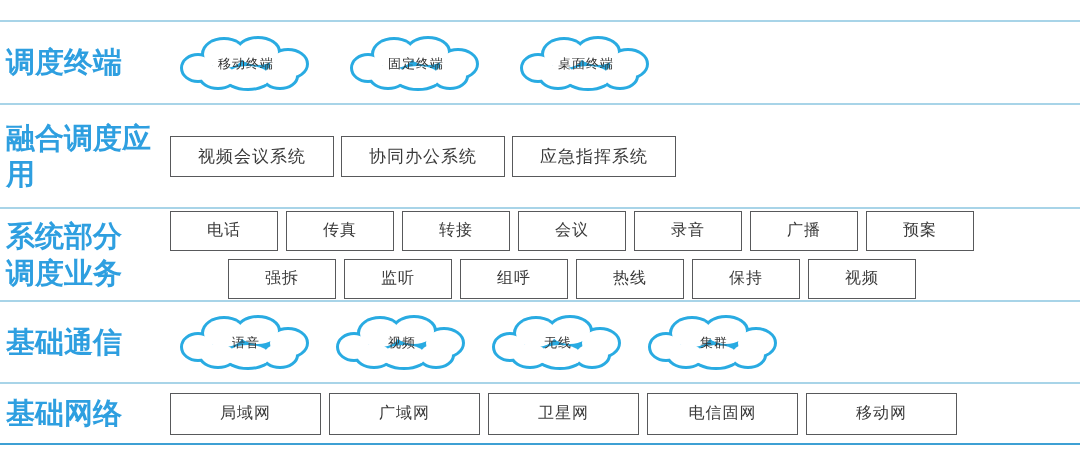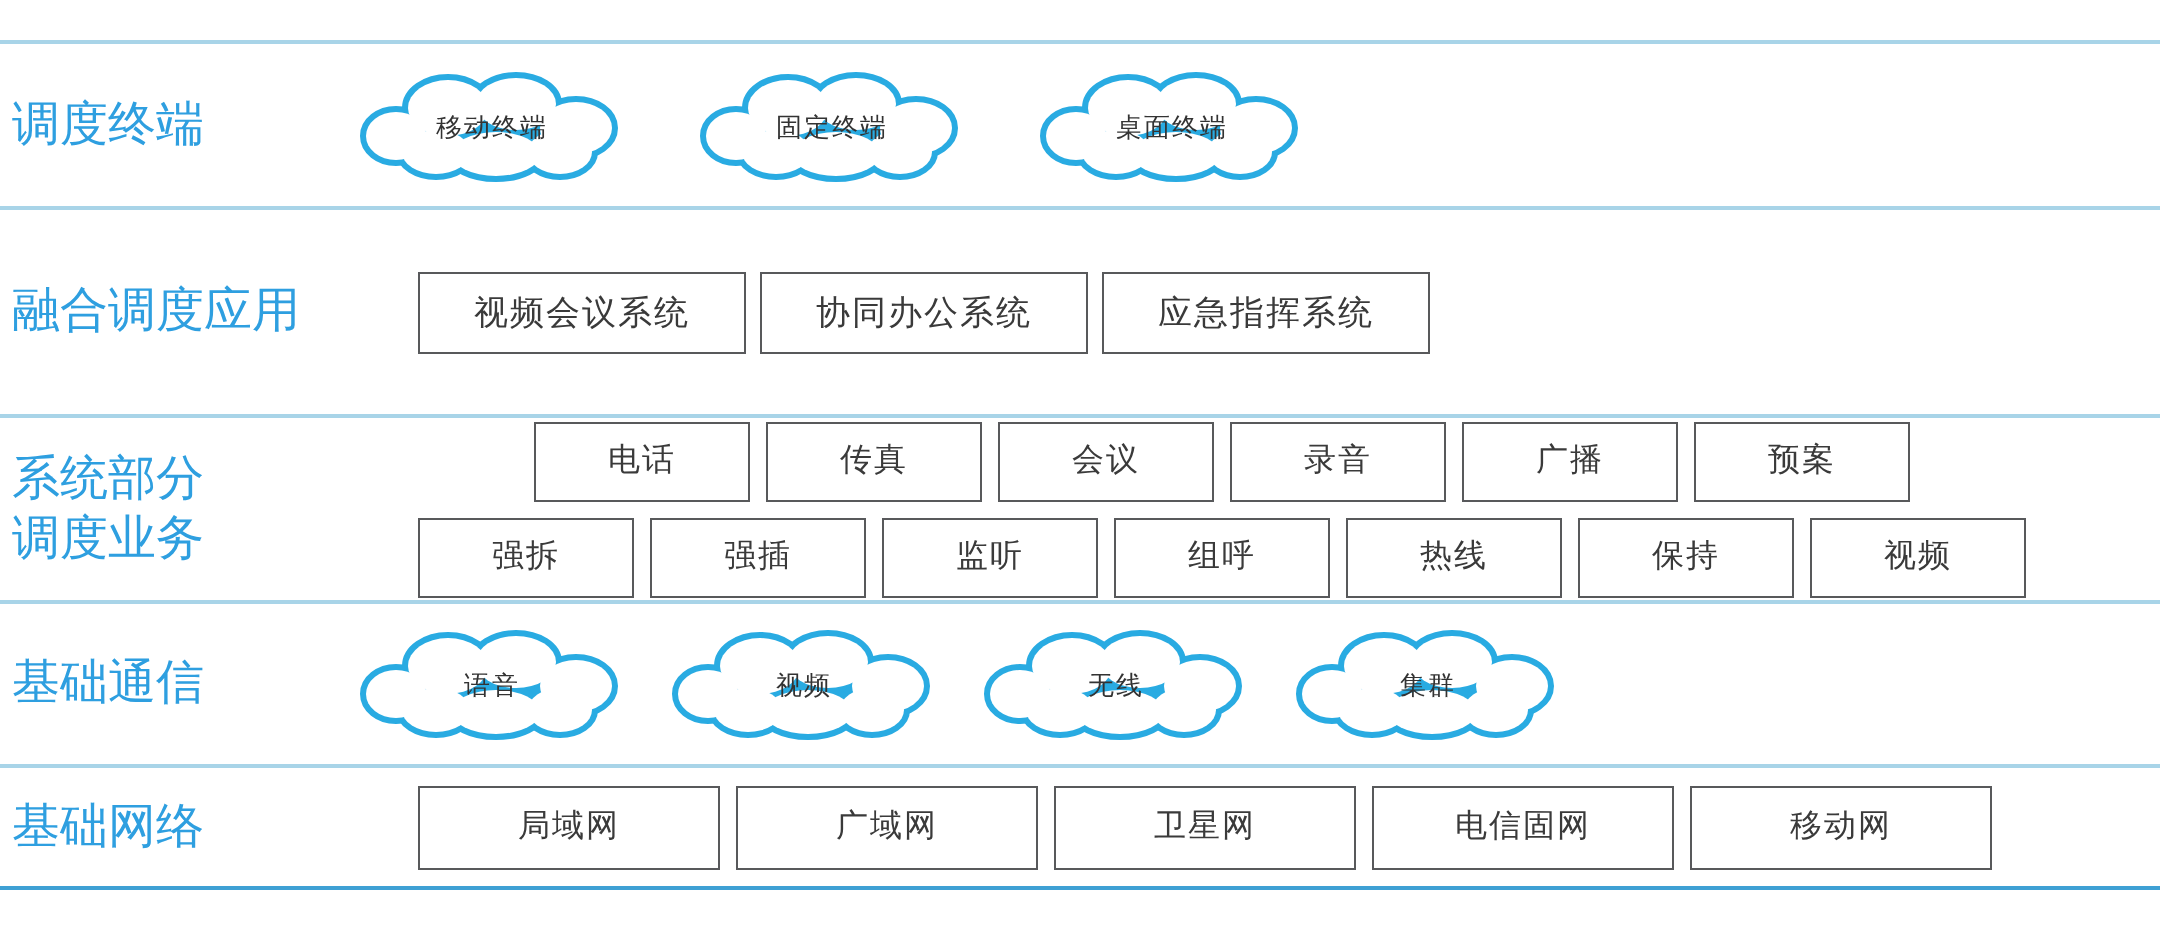--- a/index.html
+++ b/index.html
@@ -9,26 +9,26 @@
     --bottom-divider:#3EA0D4;
     --box-border:#58595B;
     --box-text:#3A3A3A;
   }
   *{box-sizing:border-box;margin:0;padding:0}
   html,body{width:1080px;height:476px;background:#fff;overflow:hidden;
     font-family:"Liberation Sans","DejaVu Sans",sans-serif;}
   .diagram{position:relative;width:1080px;margin-top:20px;}
   .layer{display:flex;align-items:center;border-top:2px solid var(--divider);width:100%;}
   .layer-label{width:170px;flex:0 0 170px;padding-left:6px;
-    font-size:24px;font-weight:normal;color:var(--label);line-height:1.25;}
+    font-size:29px;font-weight:bold;color:var(--label);line-height:1.25;}
   .layer-label span{display:block;}
   .content{display:flex;align-items:center;}
   .clouds-row{column-gap:30px;padding-left:6px;}
   .clouds-row.tight{column-gap:16px;}
-  .rows{display:flex;flex-direction:column;row-gap:8px;margin-left:39px;}
+  .rows{display:flex;flex-direction:column;row-gap:8px;}
   .box-row{display:flex;column-gap:7px;}
   .box{border:1px solid var(--box-border);background:#fff;color:var(--box-text);
     display:flex;align-items:center;justify-content:center;letter-spacing:1px;}
   .box.app{width:164px;height:41px;font-size:17px;}
   .box.svc{width:108px;height:40px;font-size:16px;}
   .box.net{width:151px;height:42px;font-size:16px;}
   .box-row.svc-row{column-gap:8px;}
   .box-row.net-row{column-gap:8px;}
   .cloud{position:relative;width:140px;height:58px;flex:0 0 140px;}
   .cloud-svg{position:absolute;inset:0;width:140px;height:58px;}
@@ -109,28 +109,28 @@
 
   <section class="layer h3">
     <div class="layer-label">
       <span>系统部分</span>
       <span>调度业务</span>
     </div>
     <div class="content rows">
       <div class="box-row svc-row">
         <div class="box svc">电话</div>
         <div class="box svc">传真</div>
+        <div class="box svc">转接</div>
         <div class="box svc">会议</div>
         <div class="box svc">录音</div>
         <div class="box svc">广播</div>
         <div class="box svc">预案</div>
       </div>
       <div class="box-row svc-row">
         <div class="box svc">强拆</div>
-        <div class="box svc">强插</div>
         <div class="box svc">监听</div>
         <div class="box svc">组呼</div>
         <div class="box svc">热线</div>
         <div class="box svc">保持</div>
         <div class="box svc">视频</div>
       </div>
     </div>
   </section>
 
   <section class="layer h4">

